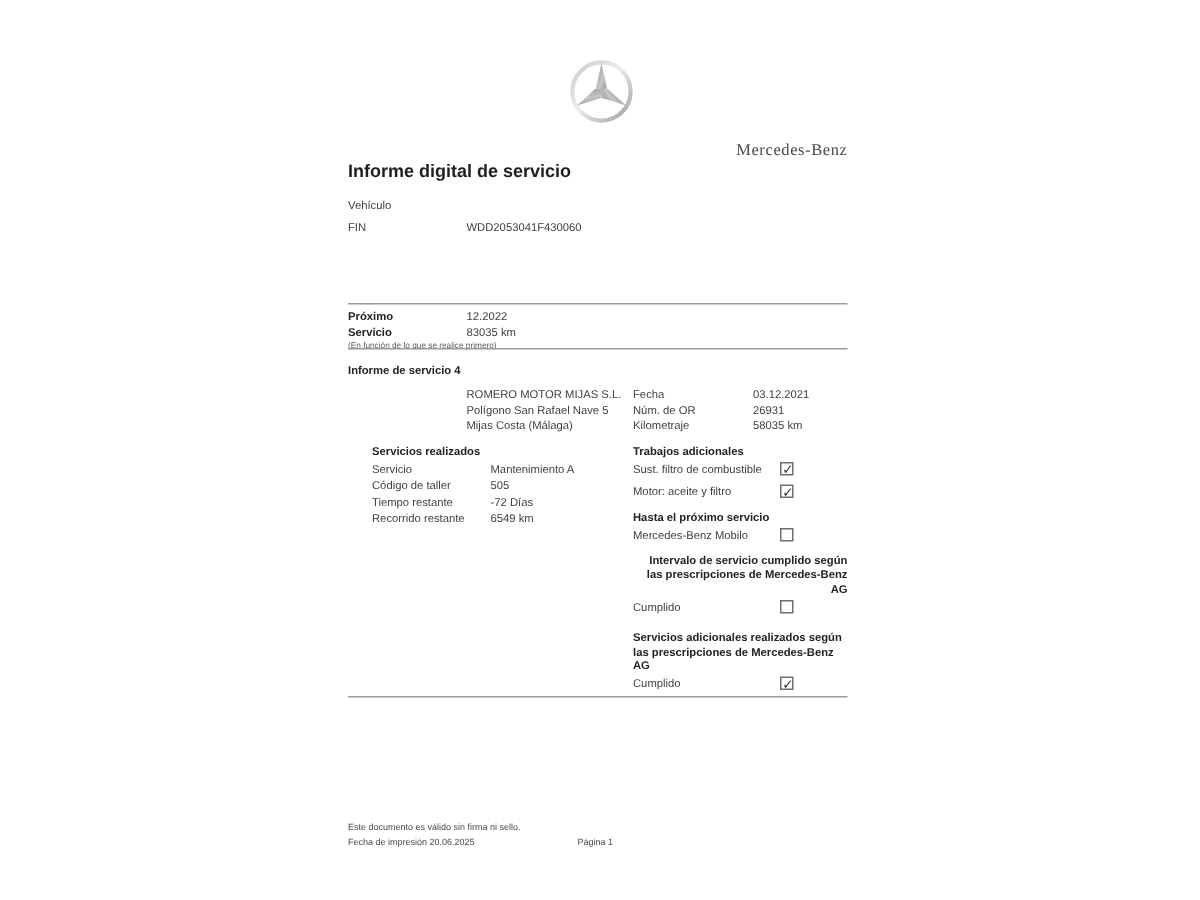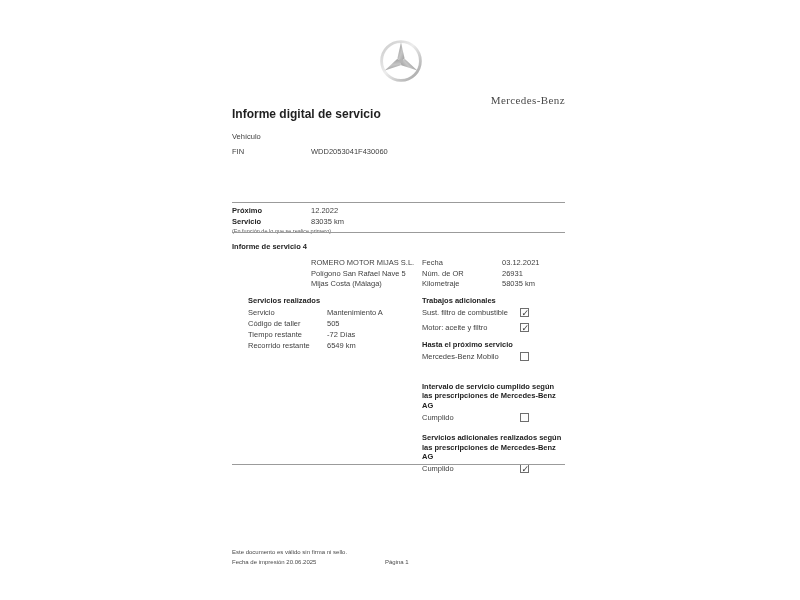--- a/index.html
+++ b/index.html
@@ -58,21 +58,21 @@
     width:9px; height:9px; flex:none; margin-left:2px;
     border:1px solid #6e6e6e; background:#fdfdfd;
     position:relative; display:inline-block;
   }
   .checkbox.checked::after {
     content:"\2713";
     position:absolute; left:0.5px; top:-1px;
     font-size:9px; line-height:10px; color:#3a3a3a;
   }
   .gap-a { margin-top:8px; }
-  .gap-b { margin-top:20px; }
+  .gap-b { margin-top:7px;text-align:right; }
   .gap-c { margin-top:11px; }
   .sec-right .sec-title { margin-bottom:2.5px; }
 
   .footer { left:232px; top:547px; font-size:6px; line-height:10px; color:#4a4a4a; }
   .page-num { left:385px; top:557px; font-size:6px; line-height:10px; color:#4a4a4a; }
 </style>
 </head>
 <body>
 
 <div class="abs logo">

